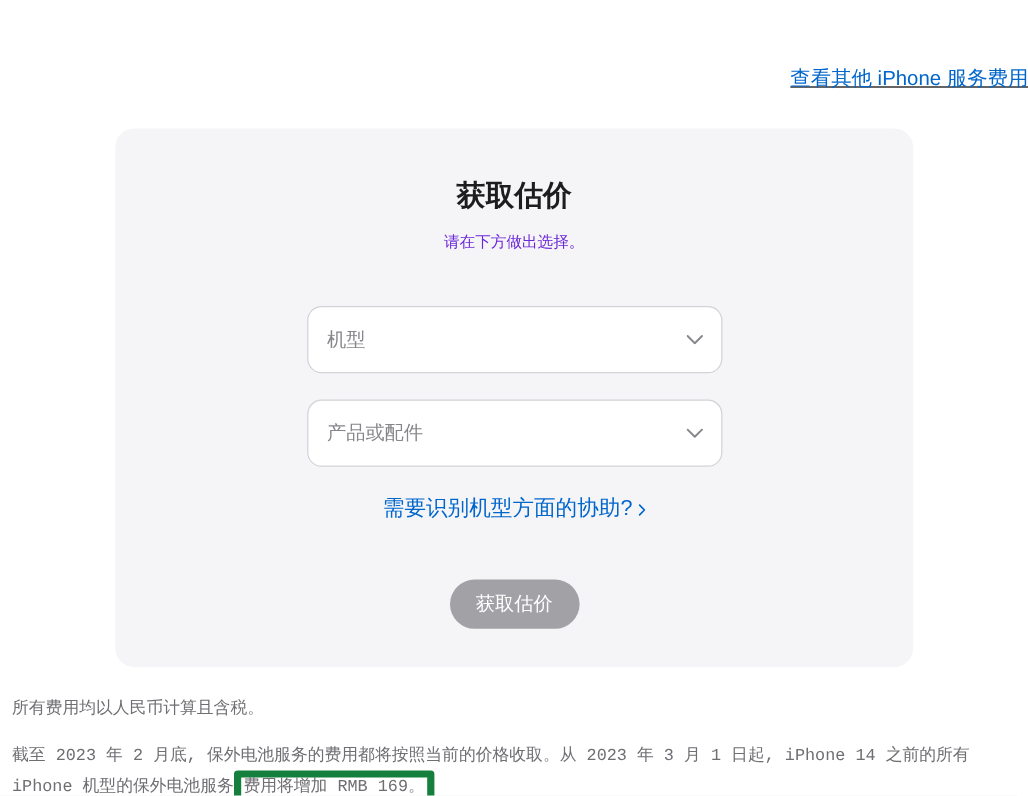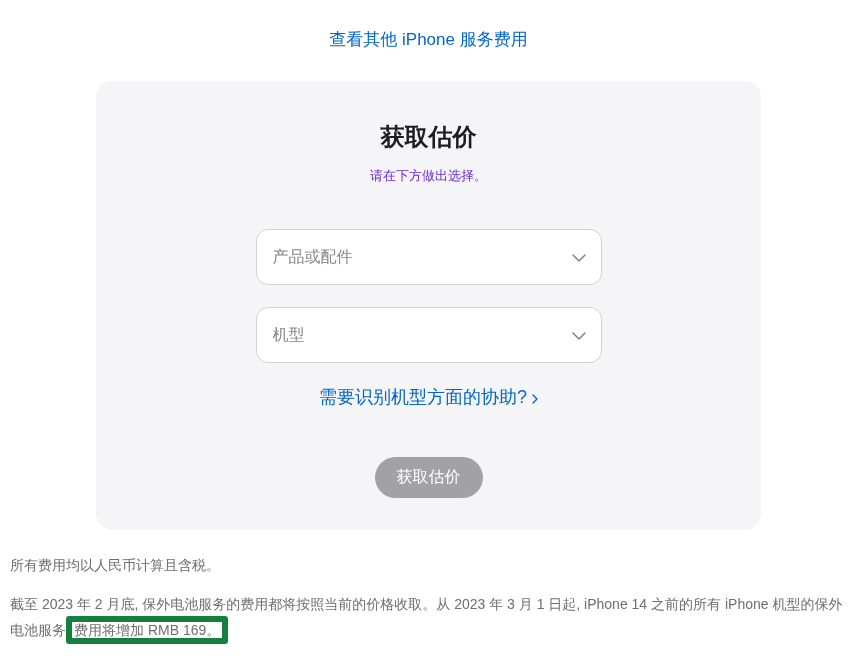--- a/index.html
+++ b/index.html
@@ -8,23 +8,24 @@
       box-sizing: border-box;
     }
     body {
       font-family: -apple-system, BlinkMacSystemFont, "SF Pro Text", "Helvetica Neue", Arial, sans-serif;
       background: #ffffff;
       width: 857px;
       height: 663px;
       overflow: hidden;
     }
     .top-link {
-      text-align: center;
-      padding-top: 28px;
+      text-align: right;
+      padding-top: 54px;
       padding-bottom: 30px;
+      text-decoration: underline;
     }
     .top-link a {
       color: #0066cc;
       text-decoration: none;
       font-size: 17px;
     }
     .card {
       background: #f5f5f7;
       border-radius: 16px;
       width: 665px;
@@ -94,20 +95,21 @@
       cursor: pointer;
     }
     .footer-text {
       padding: 22px 10px 0 10px;
       font-size: 14px;
       color: #6e6e73;
       line-height: 1.9;
     }
     .footer-text p {
       margin-bottom: 12px;
+      font-family: Liberation Mono, monospace;
     }
     .highlight-box {
       border: 6px solid #15803d;
       border-radius: 3px;
       padding: 0 2px;
       display: inline;
       color: #6e6e73;
     }
   </style>
 </head>
@@ -116,32 +118,32 @@
 <div class="top-link">
   <a href="#">查看其他 iPhone 服务费用</a>
 </div>
 
 <div class="card">
   <h2 class="card-title">获取估价</h2>
   <p class="card-sub">请在下方做出选择。</p>
 
   <div class="select-wrap">
     <div class="select-box">
-      <span>产品或配件</span>
+      <span>机型</span>
     </div>
     <span class="chevron">
       <svg width="14" height="8" viewBox="0 0 14 8" fill="none">
           <path d="M1 1L7 7L13 1" stroke="#86868b" stroke-width="1.6" stroke-linecap="round" stroke-linejoin="round"></path>
         </svg>
     </span>
   </div>
 
   <div class="select-wrap">
     <div class="select-box">
-      <span>机型</span>
+      <span>产品或配件</span>
     </div>
     <span class="chevron">
       <svg width="14" height="8" viewBox="0 0 14 8" fill="none">
           <path d="M1 1L7 7L13 1" stroke="#86868b" stroke-width="1.6" stroke-linecap="round" stroke-linejoin="round"></path>
         </svg>
     </span>
   </div>
 
   <div class="help-link">
     <a href="#">

